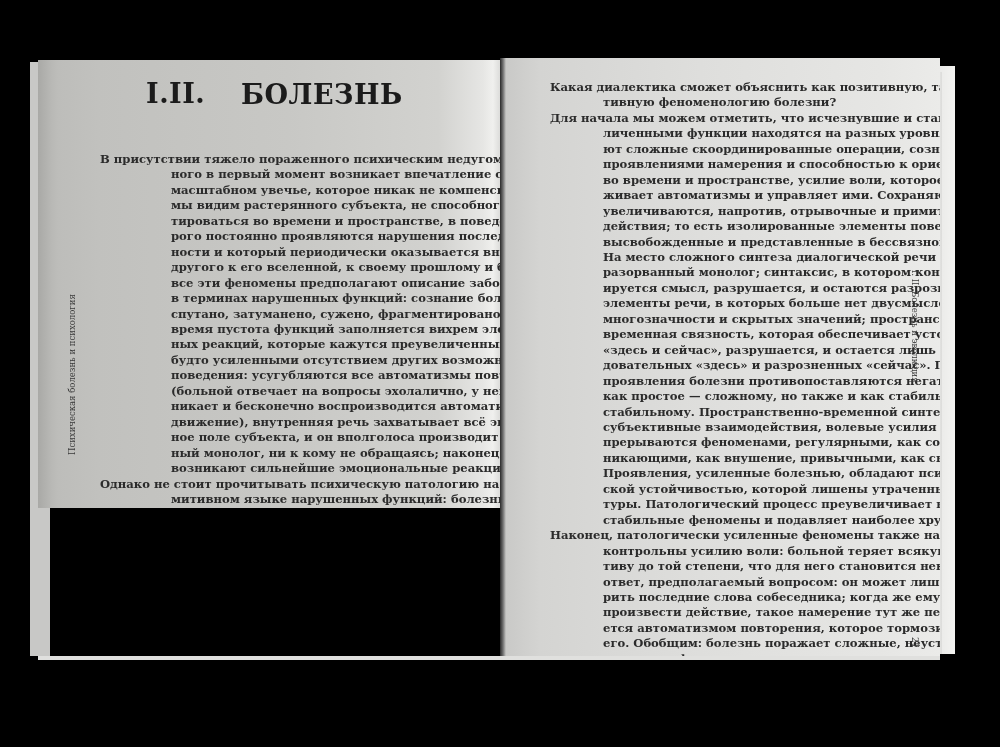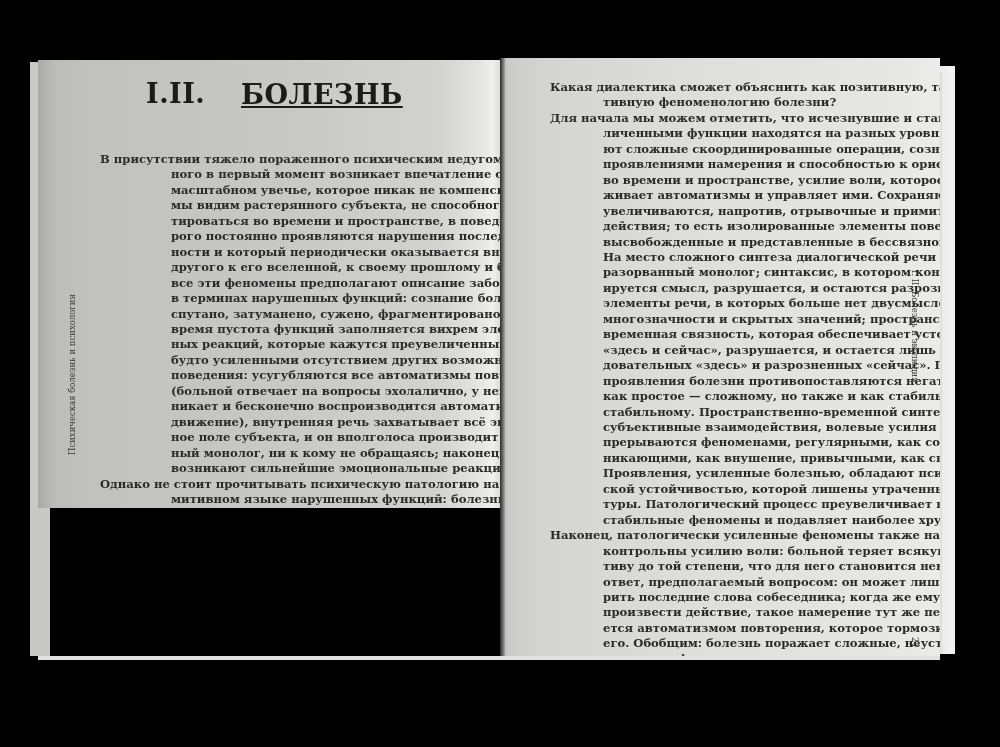--- a/index.html
+++ b/index.html
@@ -11,21 +11,21 @@
   .cover-right { position:absolute; left:935px; top:66px; width:20px; height:588px;
                  background:linear-gradient(90deg,#e8e8e6,#f3f3f1); }
   .page { position:absolute; top:60px; height:448px; overflow:hidden; }
   .page-left { left:38px; width:462px;
     background:linear-gradient(90deg,#a9a9a6 0px,#b9b9b6 14px,#bdbdba 20px,#c1c1be 60px,#c8c8c5 250px,#d2d2cf 400px,#e6e6e4 445px,#f0f0ee 455px,#dcdcda 462px); }
   .page-right { left:500px; width:440px; top:58px; height:598px;
     background:linear-gradient(90deg,#2a2a2a 0px,#707070 3px,#c9c9c7 6px,#d4d4d2 40px,#dededc 200px,#e6e6e4 380px,#ebebe9 440px); }
   .page-edge-right { position:absolute; left:930px; top:72px; width:12px; height:582px;
     background:linear-gradient(90deg,#d8d8d6,#eeeeec,#dcdcda); }
   .chapter-num { position:absolute; left:108px; top:18px; font-size:27px; font-weight:bold; color:#1b1b1b; letter-spacing:0.5px; }
-  .chapter-title { position:absolute; left:203px; top:18px; font-size:27px; font-weight:bold; color:#1b1b1b; line-height:33px; letter-spacing:0.5px;text-decoration:underline; }
+  .chapter-title { position:absolute; left:203px; top:18px; font-size:27px; font-weight:bold; color:#1b1b1b; line-height:33px; letter-spacing:0.5px; }
   .text { position:absolute; font-family:"DejaVu Serif", serif; font-size:11.6px; line-height:15.45px;
           color:#2b2b2b; font-weight:bold; white-space:nowrap; }
   .left-text { left:62px; top:92px; }
   .right-text { left:50px; top:22px; }
   .line { display:block; padding-left:71px; }
   .line.first { padding-left:0; }
   .right-text .line { padding-left:53px; }
   .right-text .line.first { padding-left:0; }
   .running-head { position:absolute; font-family:"DejaVu Serif", serif; font-size:8.5px; color:#3a3a3a;
                   transform-origin:left top; white-space:nowrap; }

